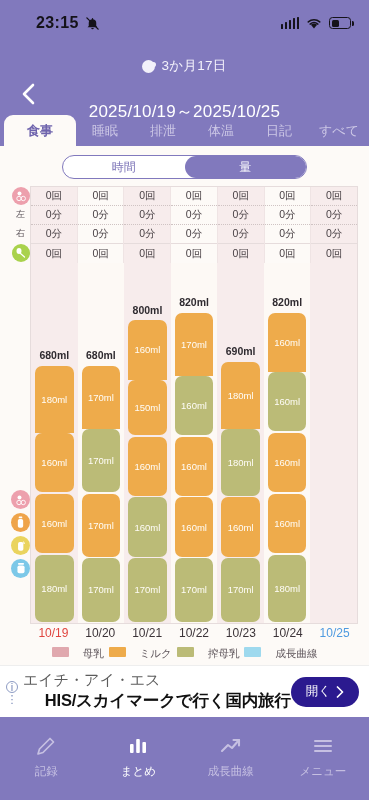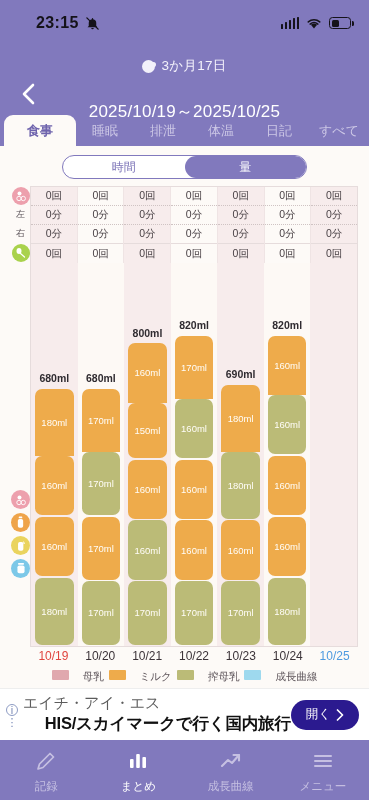--- a/index.html
+++ b/index.html
@@ -92,21 +92,21 @@
   .ad { flex: 0 0 auto; height: 52px; background:#ffffff; display:flex; align-items:center; padding: 0 10px 0 4px; border-top:1px solid #eee; }
   .adicons { width: 16px; display:flex; flex-direction:column; align-items:center; gap:3px; color:#7a8ab8; }
   .adinfo { font-size: 11px; border:1px solid #8e9cc4; border-radius:50%; width:12px; height:12px; line-height:11px; text-align:center; }
   .addots { font-size: 11px; line-height: 7px; letter-spacing:0; }
   .adtext { flex:1; padding-left: 3px; }
   .adbrand { font-size: 15px; color:#5c5c5c; }
   .adtitle { font-size: 16.5px; color:#111; font-weight:600; letter-spacing:-.2px; white-space:nowrap;text-align:right; }
   .adbtn { background:#2b1a8f; color:#fff; border-radius: 16px; height: 30px; padding: 0 15px; display:flex; align-items:center; gap:5px; font-size:12.5px; }
 
   
-  .nav { flex:0 0 auto; height: 60px; background:#8179bd; display:flex; padding-top: 8px; }
+  .nav { flex:0 0 auto; height: 83px; background:#8179bd; display:flex; padding-top: 16px; }
   .navitem { flex:1; display:flex; flex-direction:column; align-items:center; gap:5px; color:#c6c0e2; }
   .navitem.active { color:#ffffff; }
   .navitem span { font-size: 11.5px; }
   .navitem .gl { height: 26px; display:flex; align-items:center; }
 </style>
 </head>
 <body>
 
 <div id="app">
 

